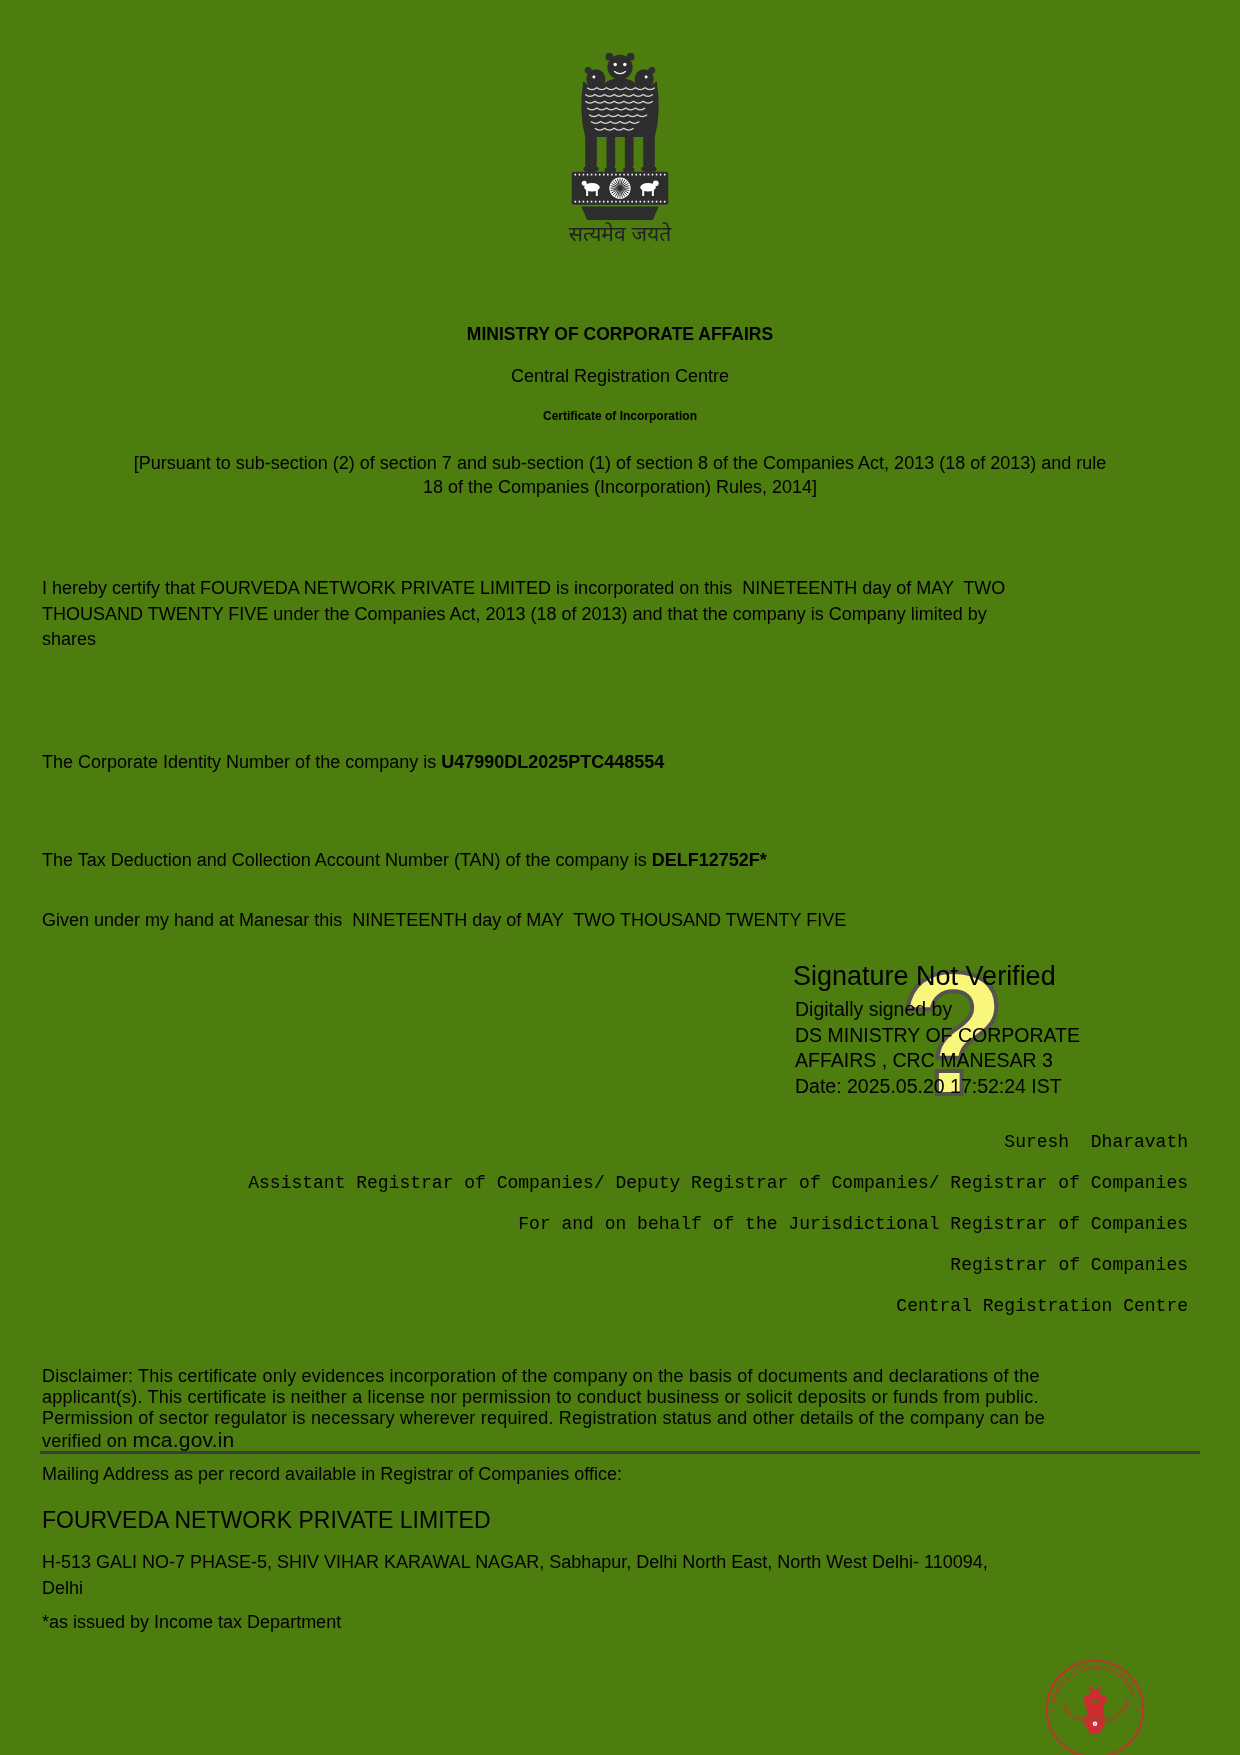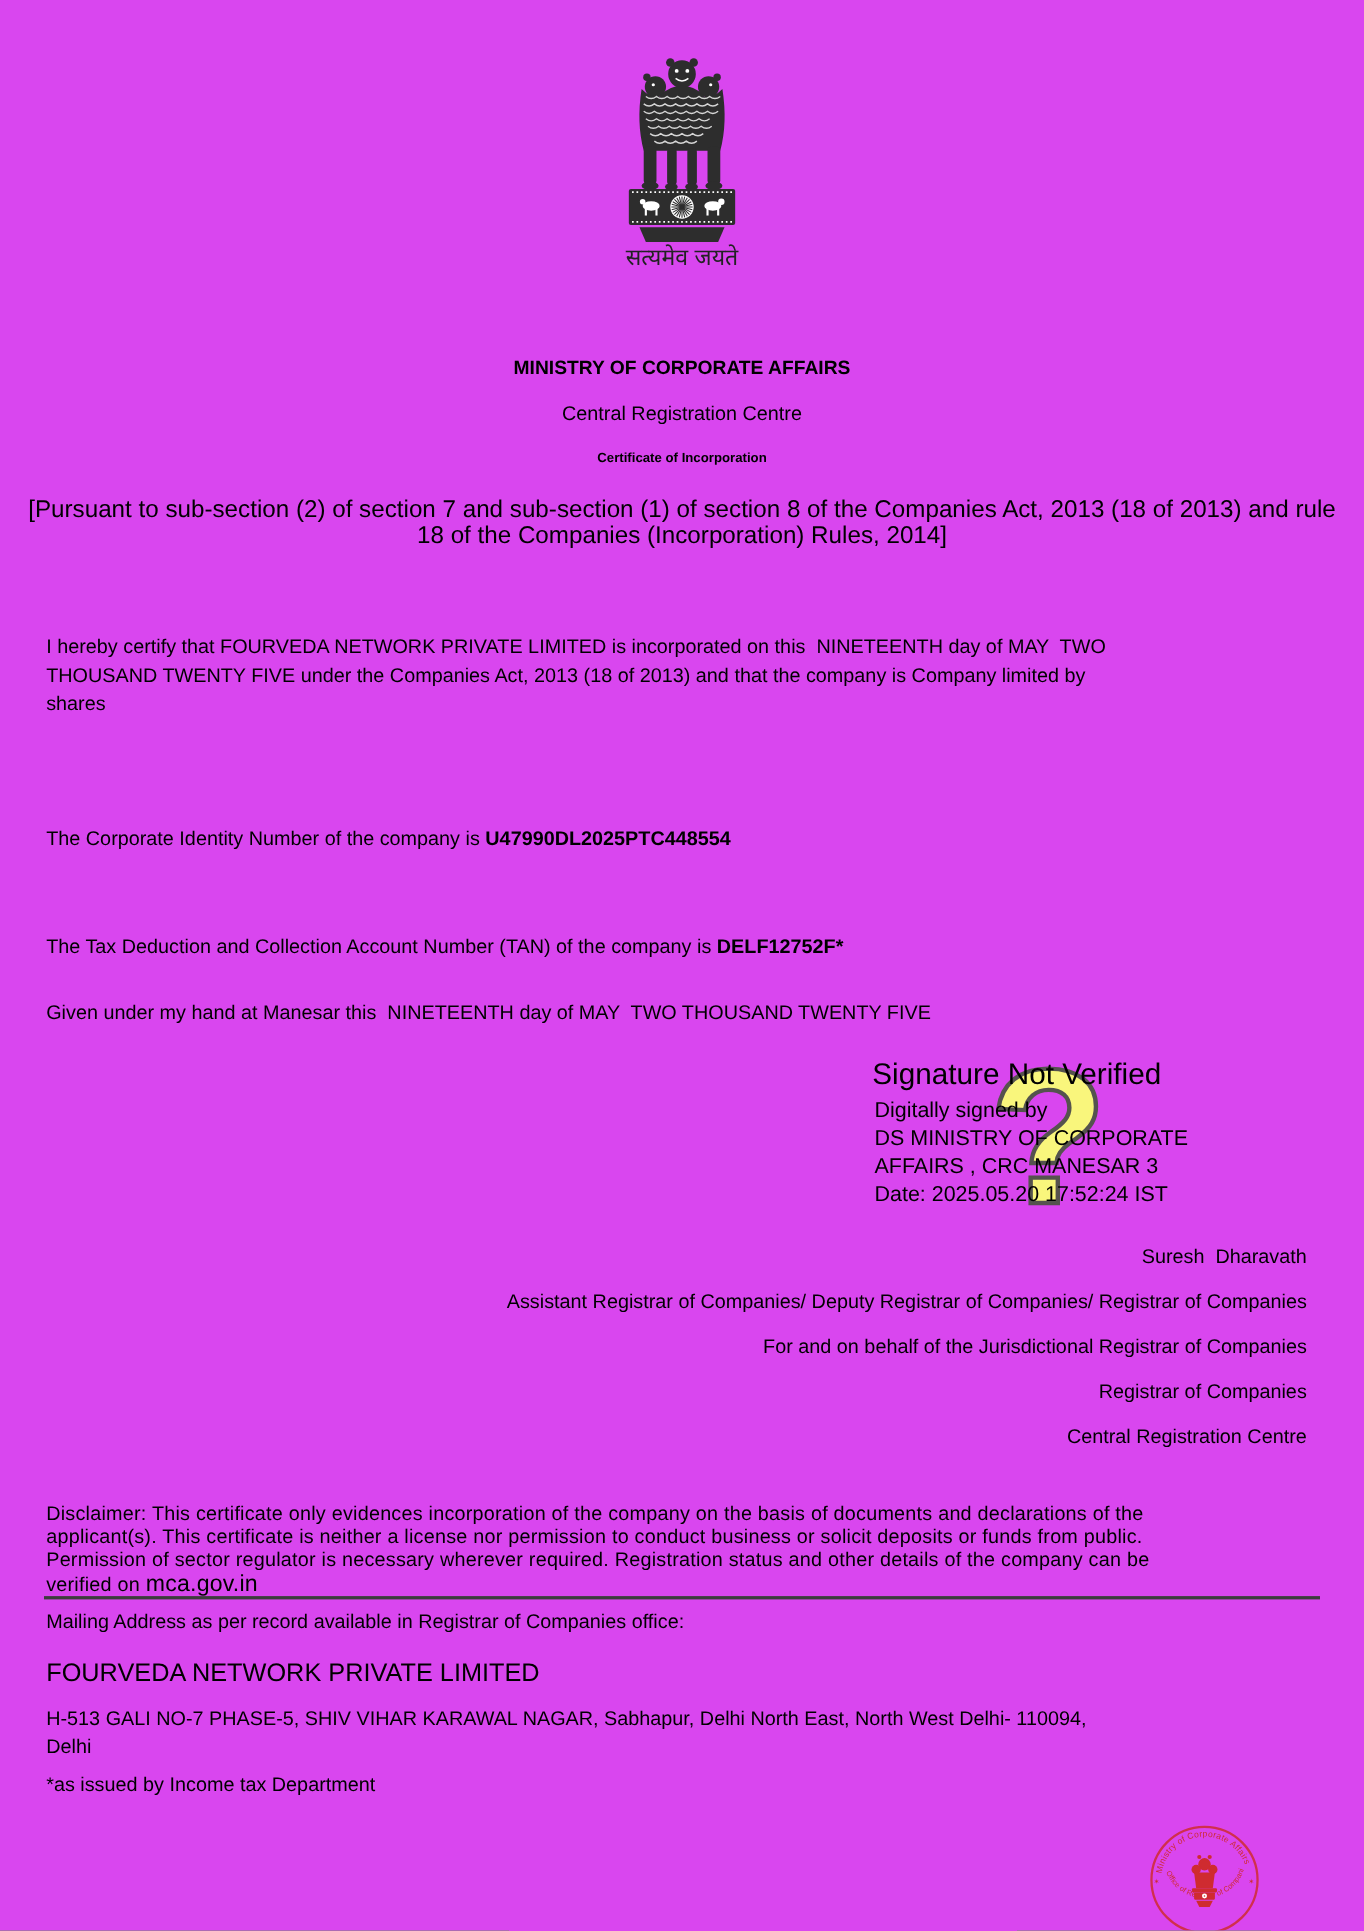--- a/index.html
+++ b/index.html
@@ -1,42 +1,42 @@
 <!DOCTYPE html>
 <html><head>
 <meta charset="utf-8">
 <style>
   html,body{margin:0;padding:0;background:#888;}
   .page{
-    position:relative;width:1240px;height:1755px;background:#d946ef;
+    position:relative;width:1240px;height:1755px;background:#4d7c0f;
     margin:0 auto;overflow:hidden;
     font-family:"Liberation Sans","DejaVu Sans",sans-serif;color:#000;
   }
   .abs{position:absolute;}
   .center{left:0;width:100%;text-align:center;}
   .bold{font-weight:bold;}
   .prewrap{white-space:pre-wrap;}
   .emblem{left:562px;top:44px;}
   .motto{top:219px;font-size:21px;color:#222;}
   .hdr1{top:303px;font-size:17.5px;font-weight:bold;}
   .hdr2{top:324px;font-size:17.5px;font-weight:bold;}
   .hdr3{top:366px;font-size:18px;}
   .cert-title{top:409px;font-size:12px;font-weight:bold;}
-  .pursuant{top:451px;font-size:22px;line-height:24px;}
+  .pursuant{top:451px;font-size:18px;line-height:24px;}
   .body-par{left:42px;width:1158px;font-size:18px;line-height:25.5px;}
   .certify{top:576px;}
   .cin{top:750px;}
   .pan{top:800px;}
   .tan{top:848px;}
   .given{top:908px;}
   .sig-status{left:793px;top:961px;font-size:27px;z-index:2;}
   .sig-details{left:795px;top:997px;font-size:19.5px;line-height:25.5px;z-index:2;}
   .qmark{left:893px;top:944px;z-index:1;}
   .signatory{right:52px;top:1132px;text-align:right;font-size:18px;}
-  .signatory div{line-height:21px;margin-bottom:20px;white-space:pre-wrap;}
+  .signatory div{line-height:21px;margin-bottom:20px;white-space:pre-wrap;font-family:Liberation Mono, monospace;}
   .disclaimer{left:42px;top:1366px;width:1158px;font-size:18px;line-height:21px;letter-spacing:0.2px;}
   .mca{font-size:21px;}
   .rule{left:40px;top:1451px;width:1160px;height:3px;background:#3c3c3c;}
   .mail-head{left:42px;top:1464px;font-size:18px;}
   .company{left:42px;top:1507px;font-size:23px;}
   .address{left:42px;top:1549px;width:1010px;font-size:18px;line-height:26px;}
   .footnote{left:42px;top:1612px;font-size:18px;}
   .seal{left:1043px;top:1657px;}
 </style>
 </head>

